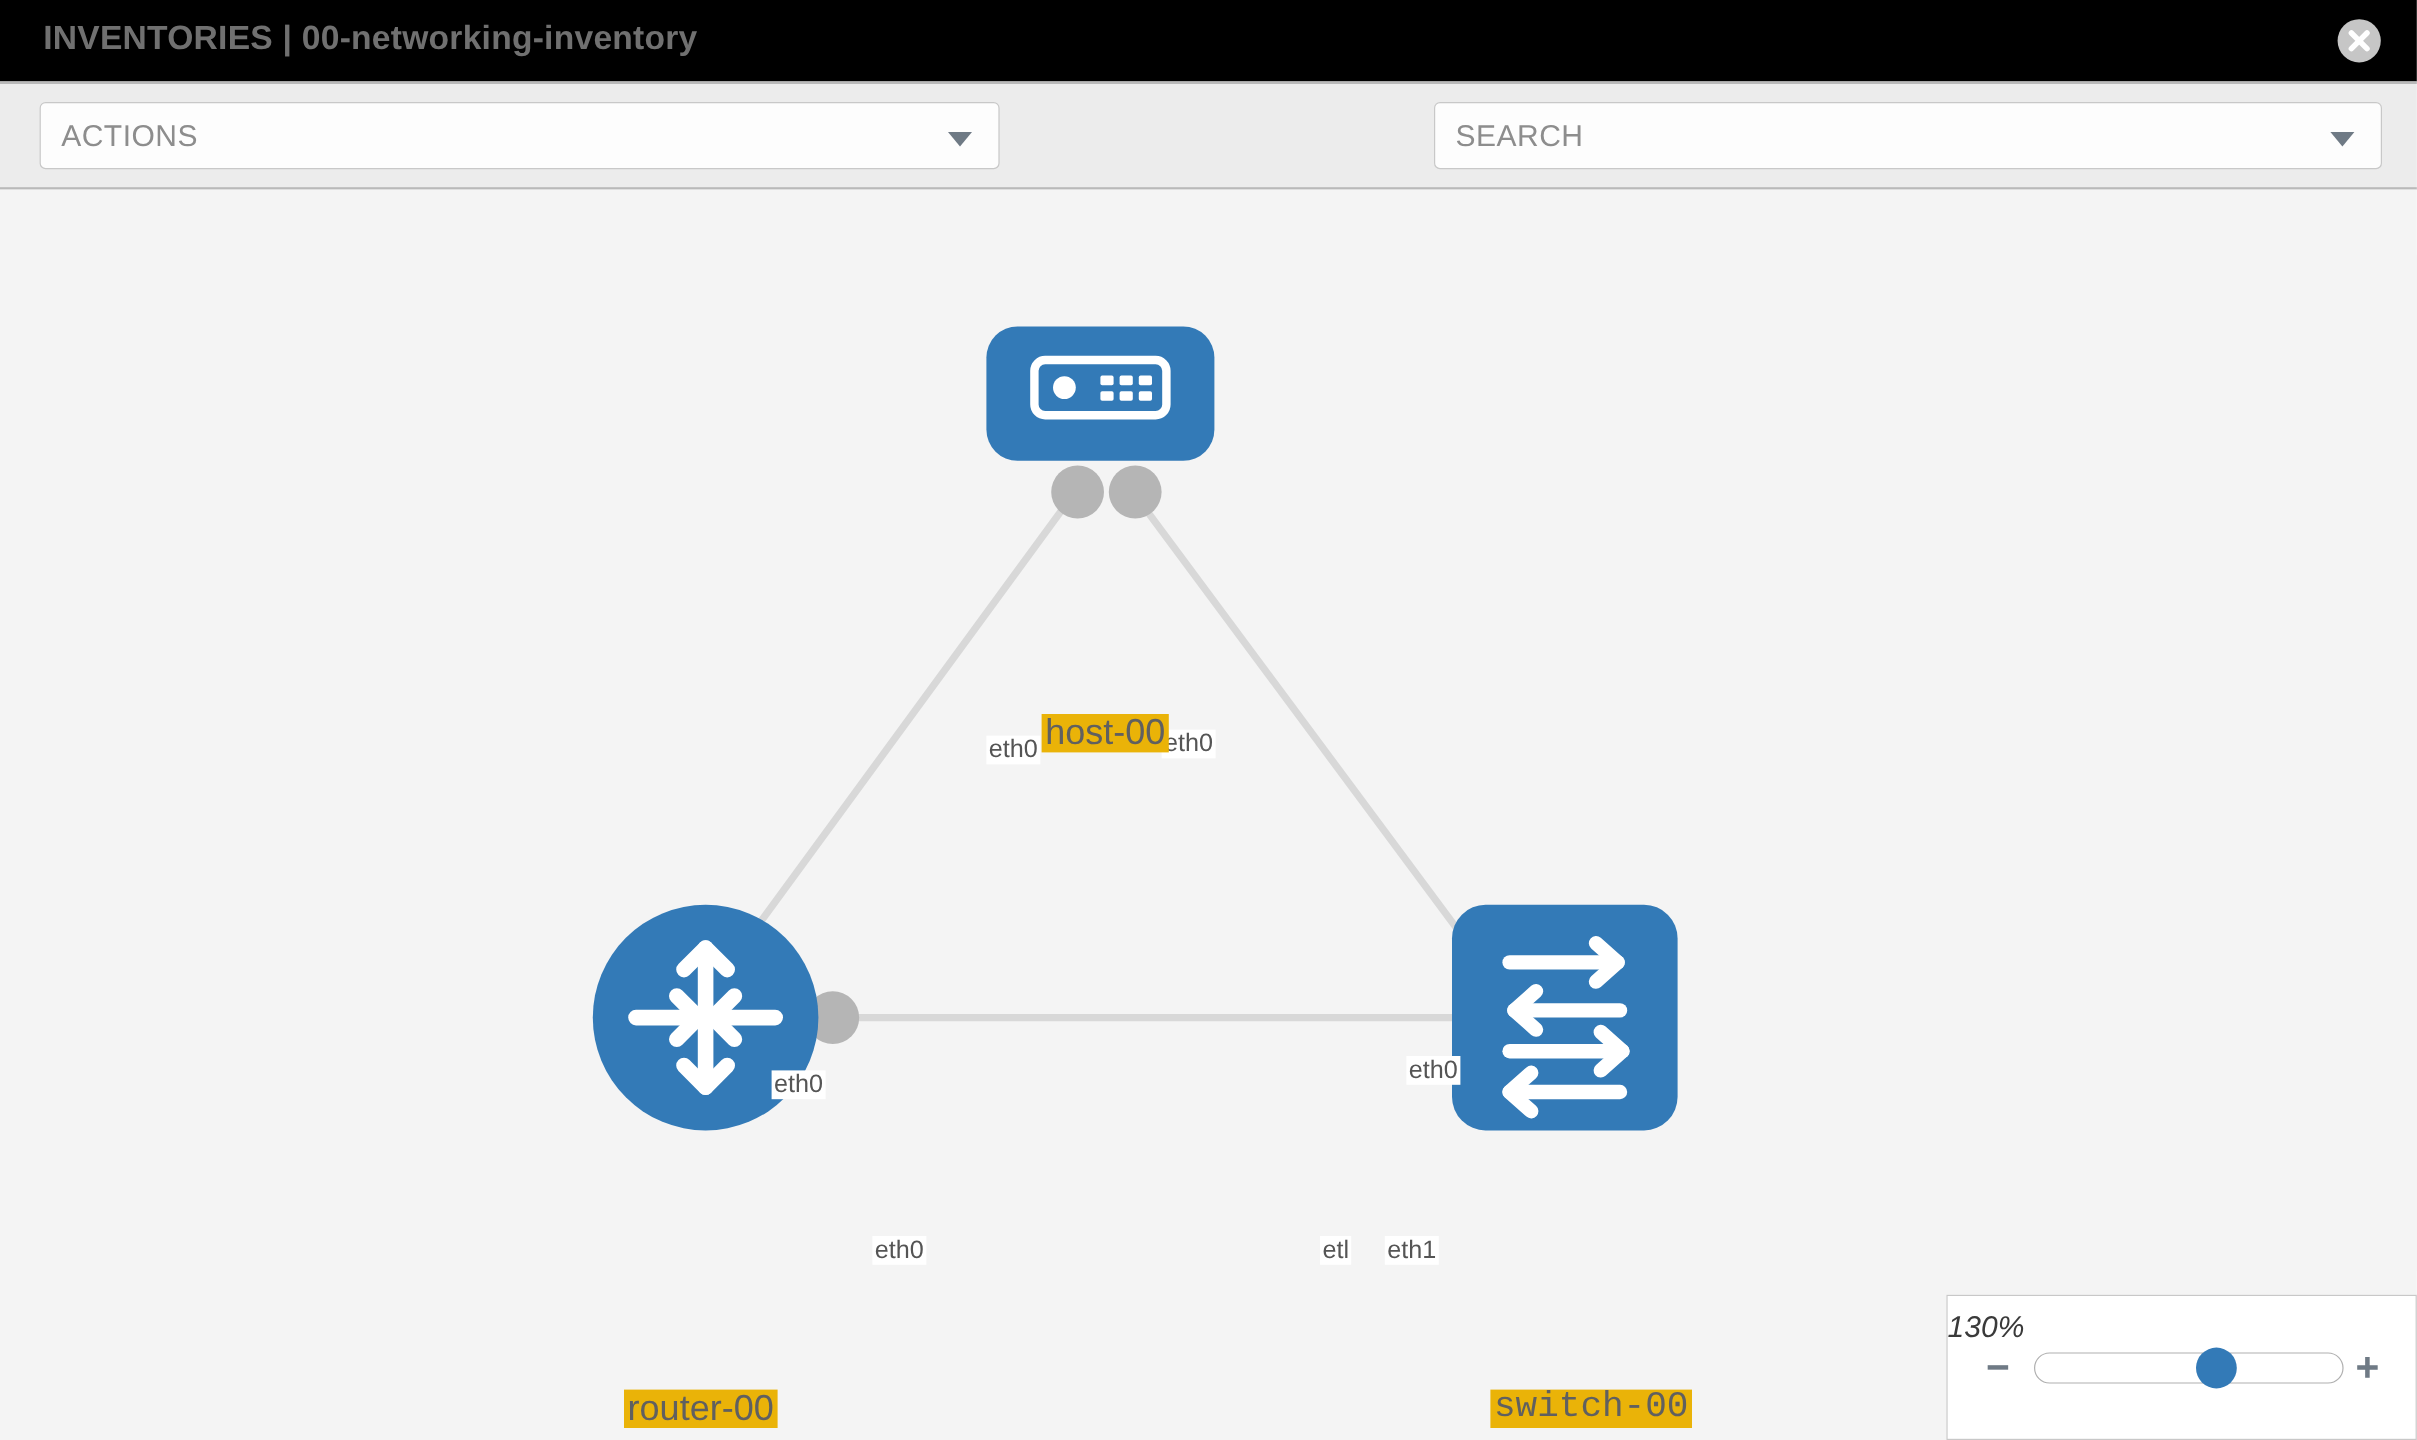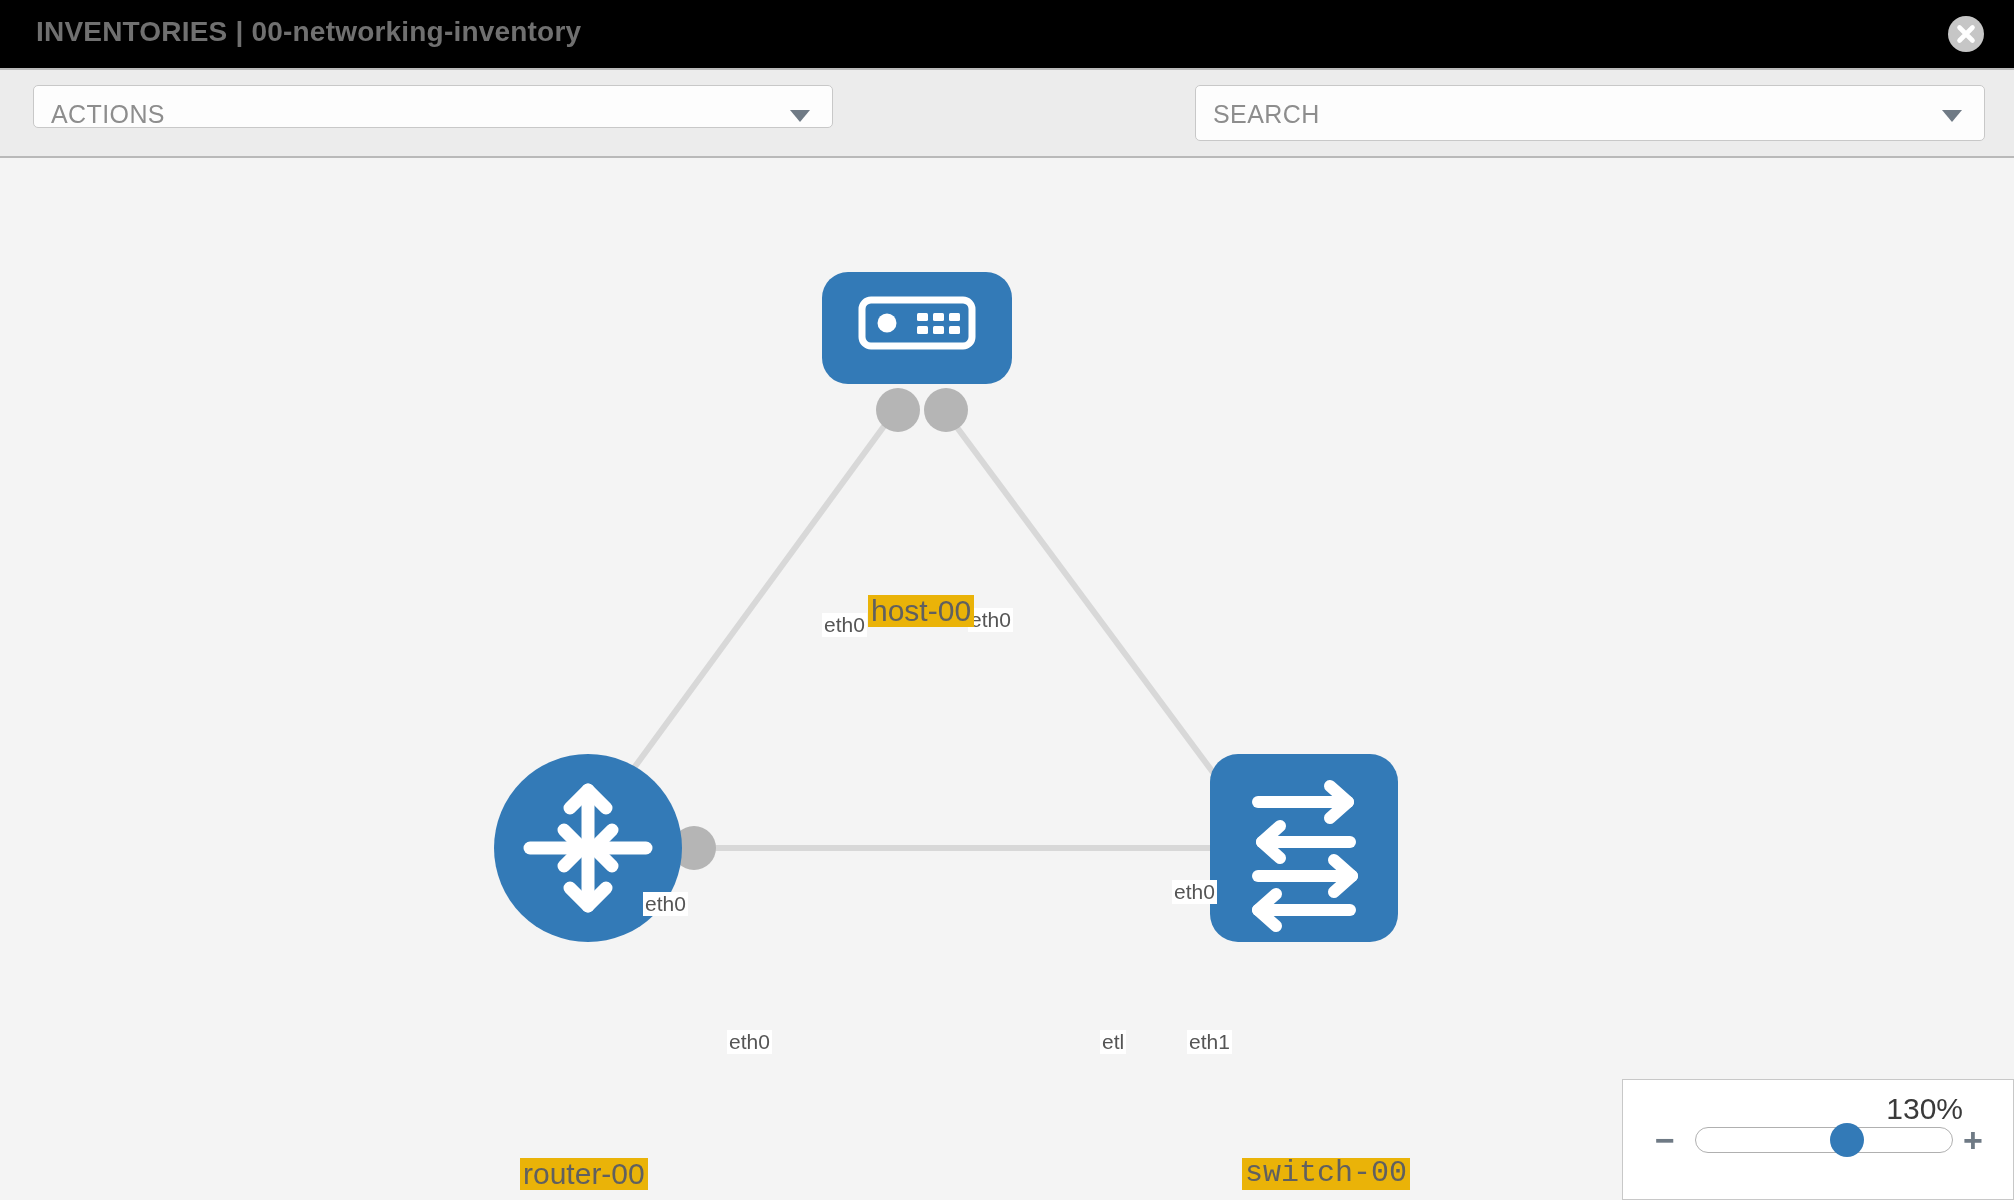--- a/index.html
+++ b/index.html
@@ -56,21 +56,21 @@
     background: #ececec;
     border-top: 2px solid #b9b9b9;
     border-bottom: 2px solid #b9b9b9;
     box-sizing: border-box;
   }
   .actions-select {
     position: absolute;
     left: 33px;
     top: 15px;
     width: 800px;
-    height: 43px;
+    height: 56px;
     background: #fdfdfd;
     border: 1px solid #c8c8c8;
     border-radius: 5px;
     box-sizing: border-box;
   }
   .actions-label {
     position: absolute;
     left: 17px;
     top: 14px;
     font-size: 25px;
@@ -164,23 +164,24 @@
     height: 121px;
     background: #ffffff;
     border: 1px solid #c8c8c8;
     box-sizing: border-box;
   }
   .zoom-pct {
     position: absolute;
     top: 12px;
     left: 0;
     width: 340px;
-    text-align: right;
-    font-size: 30px;
+    text-align: left;
+    font-size: 25px;
     color: #3a3a3a;
+    font-style: italic;
   }
   .zoom-minus, .zoom-plus {
     position: absolute;
     top: 45px;
     color: #6f7a85;
     font-size: 34px;
     line-height: 30px;
     font-weight: bold;
     cursor: pointer;
     user-select: none;
@@ -334,21 +335,21 @@
   <span class="edge-label" style="left:968px; top:450px;">eth0</span>
 
   <span class="node-label" style="left:868px; top:437px;">host-00</span>
 
   <span class="edge-label" style="left:643px; top:734px;">eth0</span>
   <span class="edge-label" style="left:1172px; top:722px;">eth0</span>
 
   <span class="edge-label" style="left:727px; top:872px;">eth0</span>
 
   <span class="edge-label" style="left:1100px; top:872px;">etl</span>
-  <span class="edge-label" style="left:1187px; top:872px;">eth1</span>
+  <span class="edge-label" style="left:1154px; top:872px;">eth1</span>
 
   <span class="node-label" style="left:520px; top:1000px;">router-00</span>
   <span class="node-label" style="left:1242px; top:1000px;font-family:Liberation Mono, monospace;">switch-00</span>
 </div>
 
 <div class="zoom-panel">
   <div class="zoom-pct">130%</div>
   <div class="zoom-minus">−</div>
   <div class="zoom-track">
     <div class="zoom-handle" id="zoom-handle" style="left: 134px;"></div>

